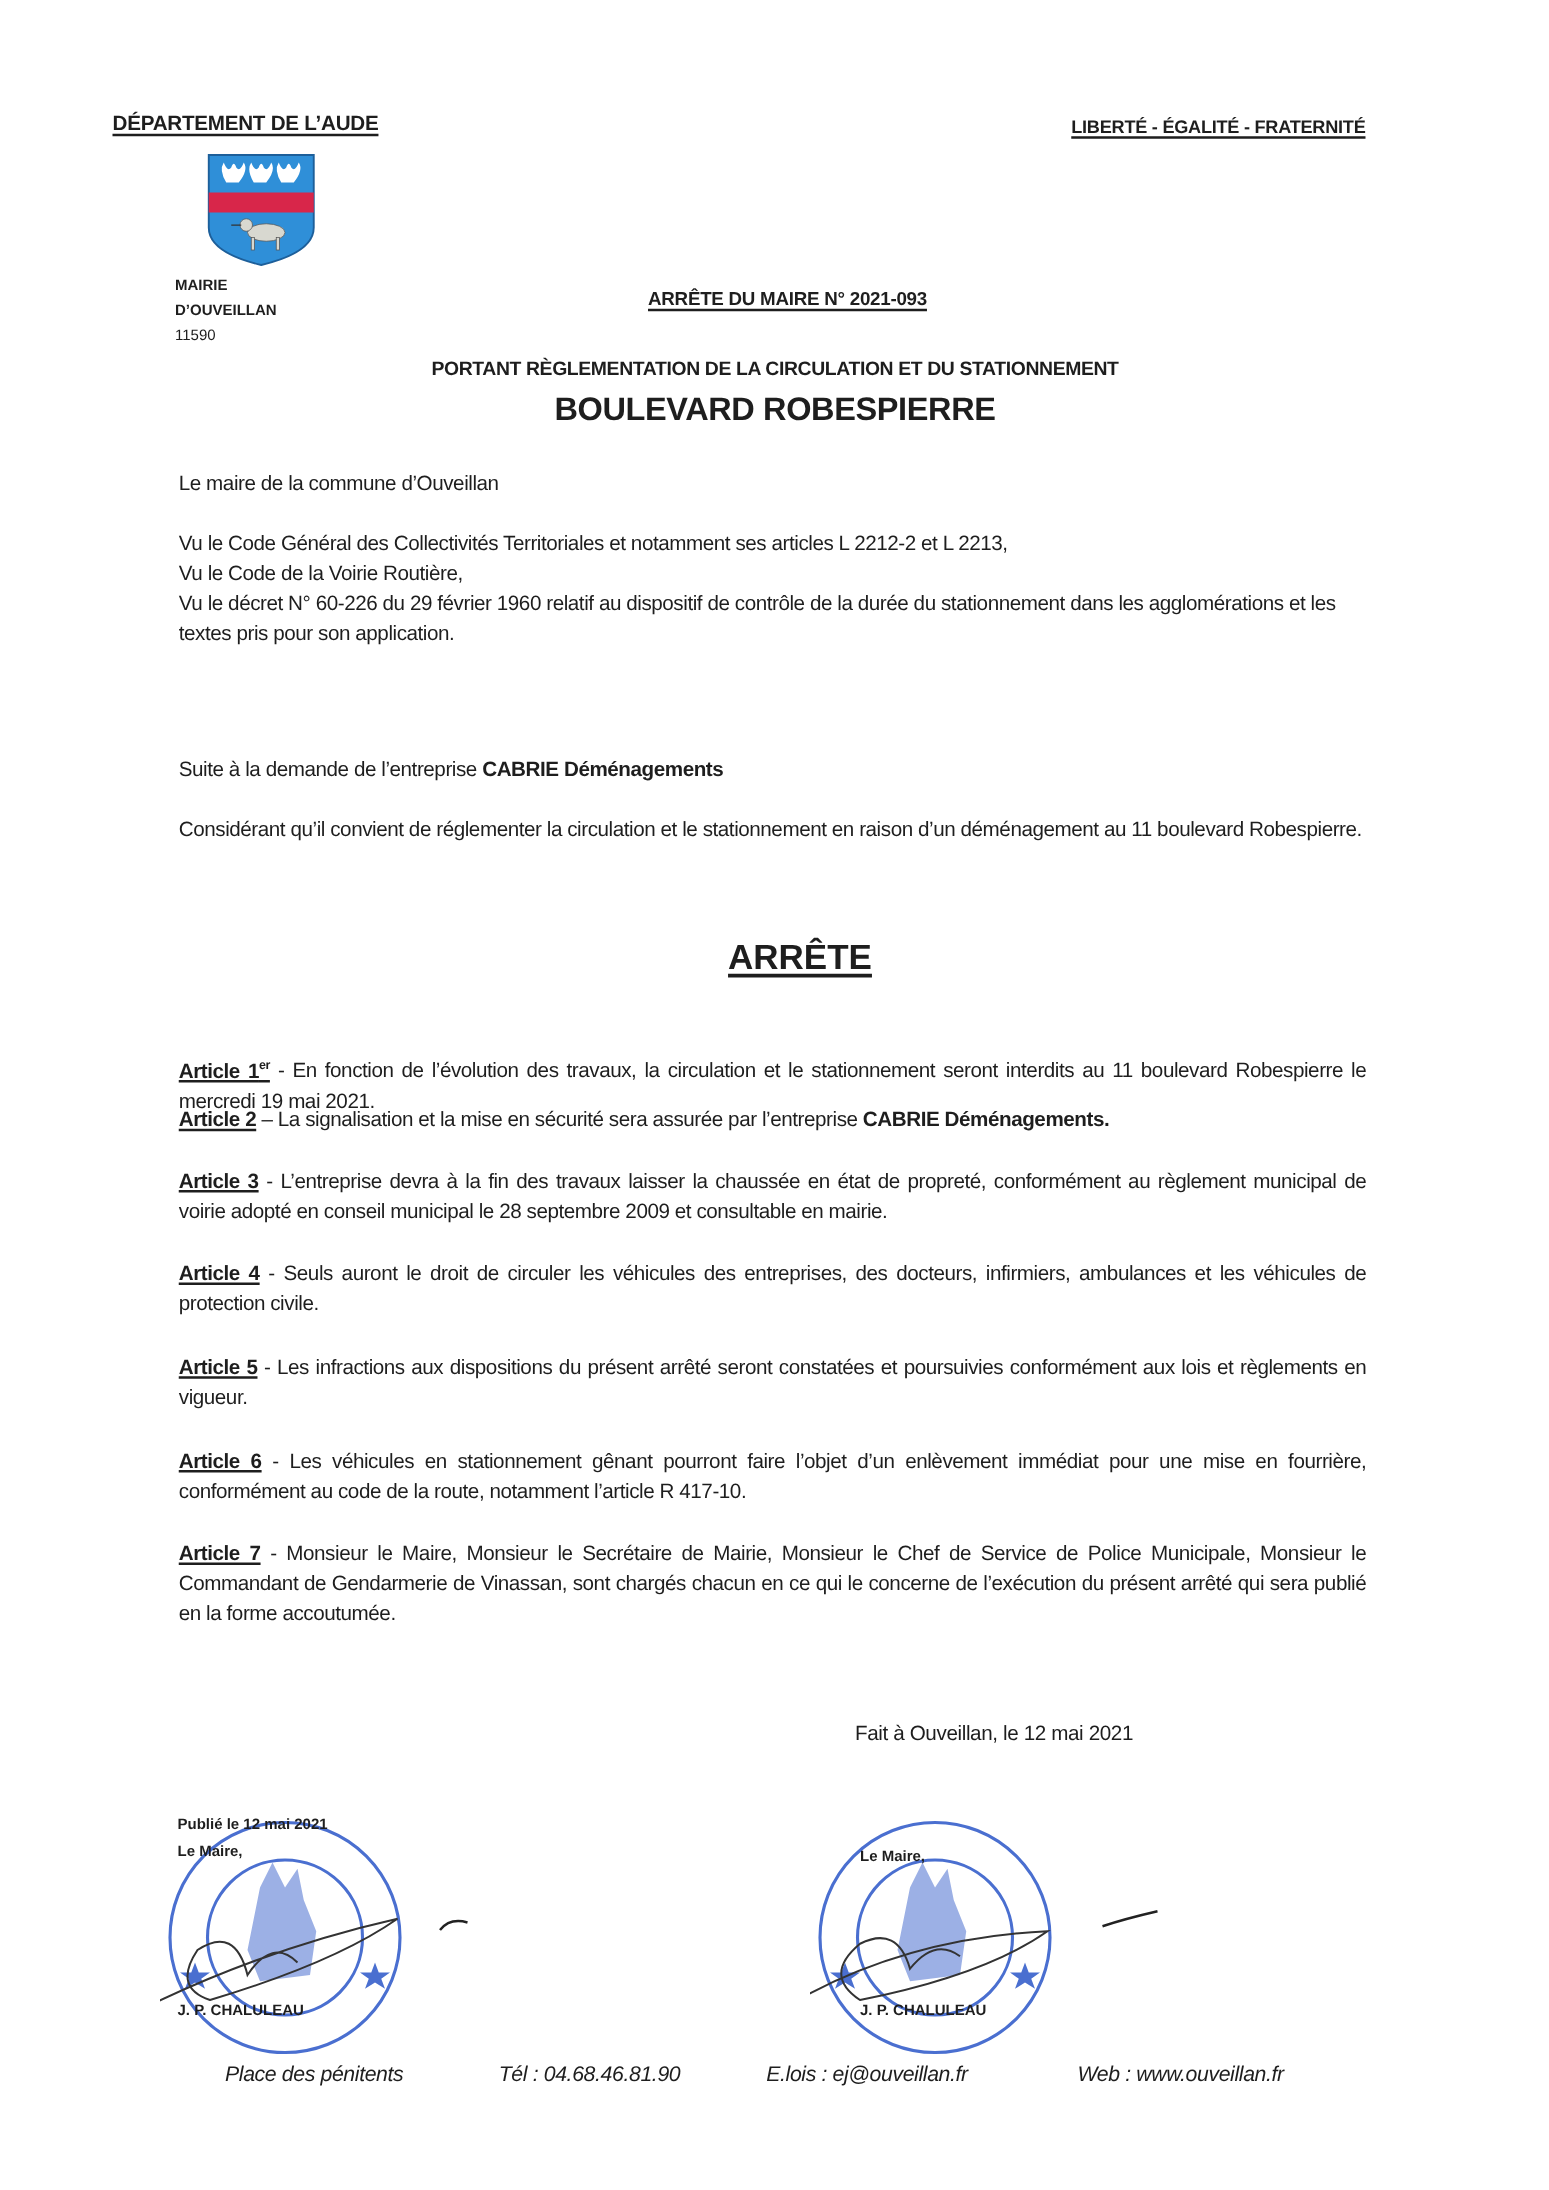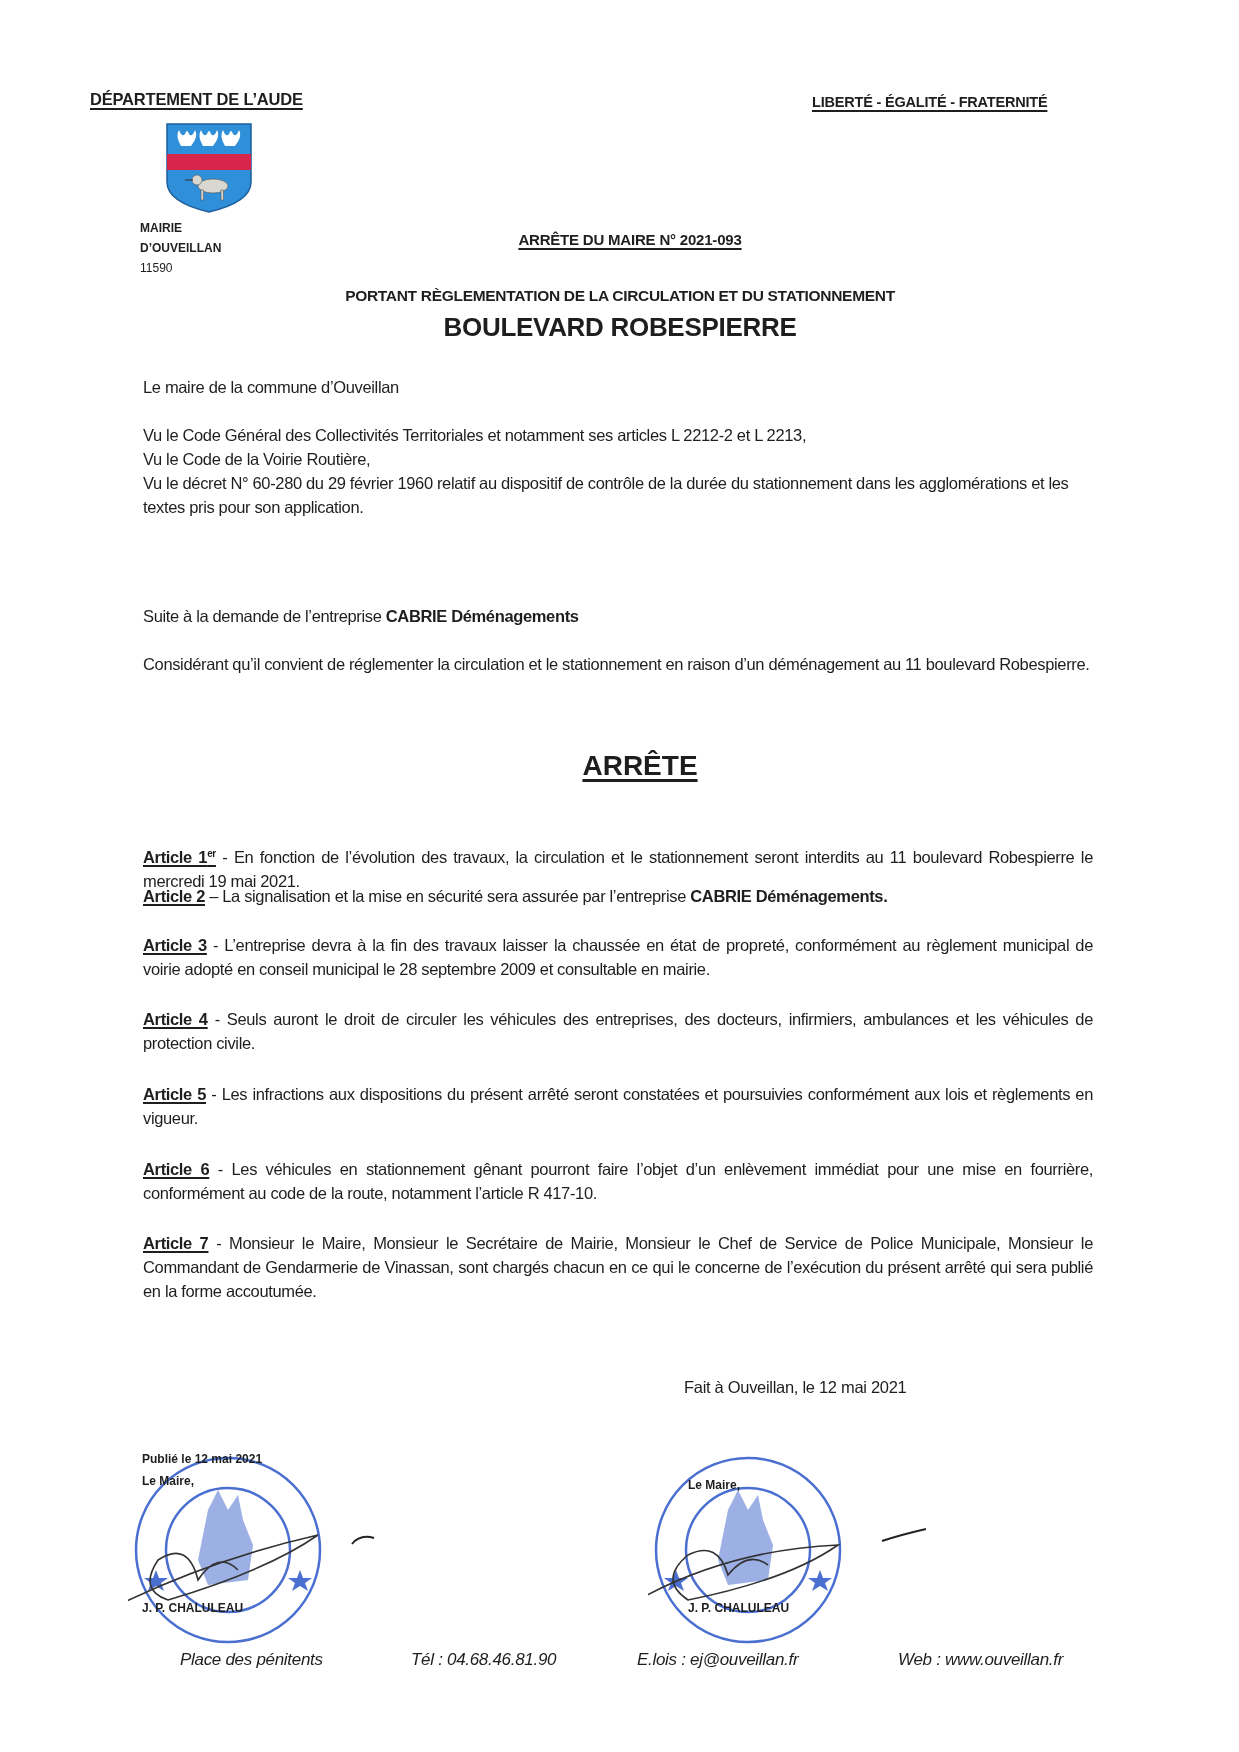--- a/index.html
+++ b/index.html
@@ -7,21 +7,21 @@
       width: 1239px; height: 1752px; position: relative; overflow: hidden;
       font-family: "Liberation Sans", sans-serif; color: #1e1e1e;
     }
     .abs { position: absolute; }
     .hdr-left {
       left: 90px; top: 90px; font-size: 16.5px; font-weight: bold;
       text-decoration: underline; text-decoration-thickness: 2px; text-underline-offset: 3px;
       letter-spacing: -0.2px;
     }
     .hdr-right {
-      left: 812px; top: 94px; font-size: 14.5px; font-weight: bold;
+      left: 857px; top: 94px; font-size: 14.5px; font-weight: bold;
       text-decoration: underline; text-decoration-thickness: 2px; text-underline-offset: 3px;
       letter-spacing: -0.2px;
       text-align: right;
     }
     .crest { left: 163px; top: 122px; width: 92px; height: 92px; }
     .mairie {
       left: 140px; top: 218px; width: 140px; text-align: left;
       font-size: 12px; line-height: 20px;
     }
     .mairie .b { font-weight: bold; }
@@ -49,21 +49,21 @@
       text-decoration-thickness: 3px; text-underline-offset: 4px;
     }
     .art-label { font-weight: bold; text-decoration: underline; text-decoration-thickness: 1.5px; text-underline-offset: 2px; }
     .b { font-weight: bold; }
     sup { font-size: 10px; }
     .fait { left: 684px; top: 1378px; font-size: 16.5px; letter-spacing: -0.3px; }
     .sig-block { font-size: 12px; font-weight: bold; line-height: 22px; }
     .stamp { width: 200px; height: 200px; }
     .footer {
       left: 180px; top: 1650px; width: 900px; font-size: 17px; font-style: italic;
-      letter-spacing: -0.3px; display: flex; gap: 16px;
+      letter-spacing: -0.3px; display: flex; gap: 4px;
     }
     .footer span { display: inline-block; }
   </style>
 </head>
 <body>
 
 <div class="abs hdr-left">DÉPARTEMENT DE L’AUDE</div>
 <div class="abs hdr-right">LIBERTÉ - ÉGALITÉ - FRATERNITÉ</div>
 
 <svg class="abs crest" viewBox="0 0 92 92">
@@ -91,21 +91,21 @@
 
 <div class="abs arrete-num">ARRÊTE DU MAIRE N° 2021-093</div>
 <div class="abs portant">PORTANT RÈGLEMENTATION DE LA CIRCULATION ET DU STATIONNEMENT</div>
 <div class="abs boulevard">BOULEVARD ROBESPIERRE</div>
 
 <div class="abs body-text" style="top:375px;">Le maire de la commune d’Ouveillan</div>
 
 <div class="abs body-text" style="top:423px;">
   <span class="vu-line">Vu le Code Général des Collectivités Territoriales et notamment ses articles L 2212-2 et L 2213,</span>
   <span class="vu-line">Vu le Code de la Voirie Routière,</span>
-  <span class="vu-line" style="text-align:left;">Vu le décret N° 60-280 du 29 février 1960 relatif au dispositif de contrôle de la durée du stationnement dans les agglomérations et les textes pris pour son application.</span>
+  <span class="vu-line" style="text-align:left;">Vu le décret N° 60-226 du 29 février 1960 relatif au dispositif de contrôle de la durée du stationnement dans les agglomérations et les textes pris pour son application.</span>
 </div>
 
 <div class="abs body-text" style="top:604px;">
   <span>Suite à la demande de l’entreprise </span><span class="b">CABRIE Déménagements</span>
 </div>
 
 <div class="abs body-text" style="top:652px;">Considérant qu’il convient de réglementer la circulation et le stationnement en raison d’un déménagement au 11 boulevard Robespierre.</div>
 
 <div class="abs arrete-big">ARRÊTE</div>
 

